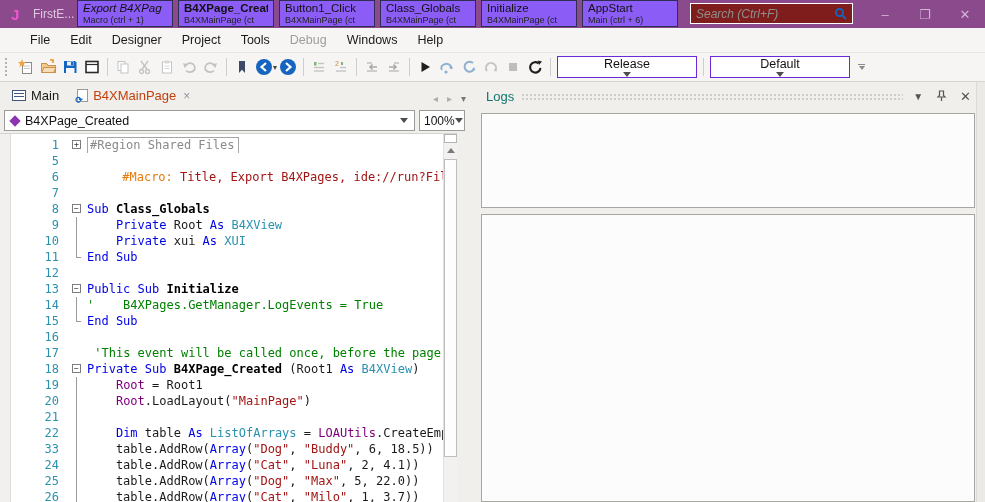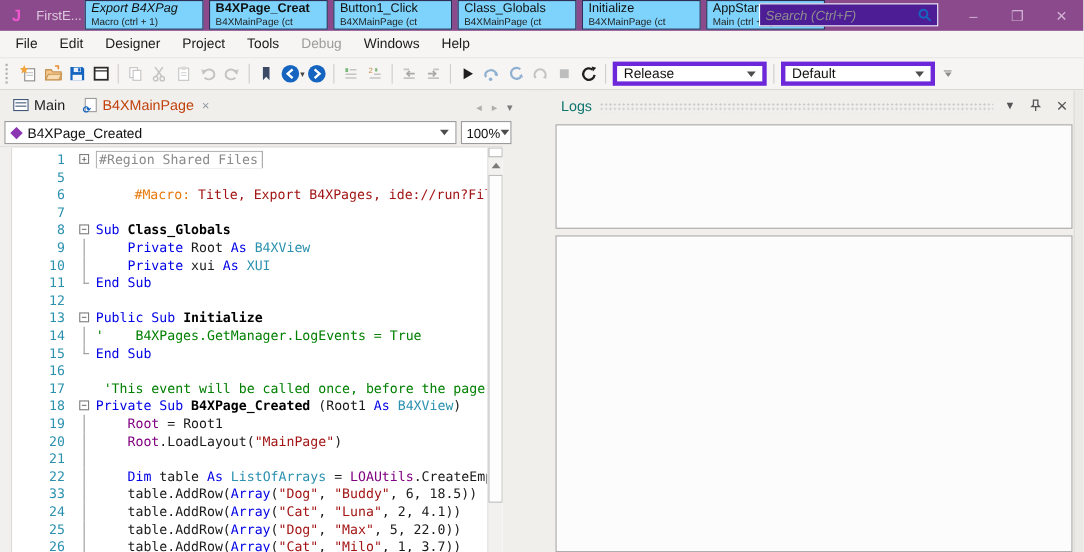--- a/index.html
+++ b/index.html
@@ -5,50 +5,50 @@
   * { margin:0; padding:0; box-sizing:border-box; }
   html,body { width:985px; height:502px; overflow:hidden; }
   body { font-family:"Liberation Sans", sans-serif; background:#f0efec; }
   .window { position:relative; width:985px; height:502px; background:#f0efec; }
 
   
   .titlebar { position:relative; height:28px; background:var(--c-titlebar,#8a4a8c); }
   .app-logo { position:absolute; left:11px; top:6px; font:bold 15px "Liberation Sans",sans-serif; color:#ee56cf; }
   .win-title { position:absolute; left:33px; top:7px; font:12px "Liberation Sans",sans-serif; color:#dfc9df; white-space:nowrap; }
   .navtabs { position:absolute; left:77px; top:0; height:27px; display:flex; gap:5px; }
-  .ttab { width:108px; background:#7dd3fc; border:1px solid #2e2e52; padding:1px 5px 0 5px; overflow:hidden; cursor:pointer; }
+  .ttab { width:96px; background:#8b5cf6; border:1px solid #2e2e52; padding:1px 5px 0 5px; overflow:hidden; cursor:pointer; }
   .ttab .t1 { font-size:11.5px; line-height:13px; color:#111; white-space:nowrap; overflow:hidden; }
   .ttab.em-italic .t1 { font-style:italic; }
   .ttab.em-bold .t1 { font-weight:bold; }
   .ttab .t2 { font-size:9px; line-height:10px; color:#222; white-space:nowrap; overflow:hidden; }
-  .searchbox { position:absolute; left:690px; top:3px; width:163px; height:21px; background:#4c1d95; border:1px solid #ffffff; display:flex; align-items:center; padding:0 5px; }
+  .searchbox { position:absolute; left:690px; top:3px; width:163px; height:21px; background:#7f1d1d; border:1px solid #ffffff; display:flex; align-items:center; padding:0 5px; }
   .search-ph { flex:1; font-style:italic; font-size:12px; color:#8f8f8f; }
   .winbtns { position:absolute; right:0; top:0; height:28px; display:flex; }
   .winbtn { width:40px; height:28px; display:flex; align-items:center; justify-content:center; color:#d3b4d4; font-size:13px; cursor:pointer; }
 
   
-  .menubar { height:24px; background:#f6f5f3; display:flex; align-items:center; padding-left:4px; }
+  .menubar { height:24px; background:#f6f5f3; display:flex; align-items:center; padding-left:20px; }
   .menuitem { padding:4px 10px; font-size:12.5px; color:#1a1a1a; cursor:pointer; }
   .menuitem.disabled { color:#9d9d9d; }
 
   
   .toolbar { height:30px; background:#f6f5f3; border-top:1px solid #e9e7e4; border-bottom:1px solid #d8d6d2; display:flex; align-items:center; padding-left:3px; }
   .grip { width:6px; height:18px; border-left:2px dotted #b3b1ae; margin:0 4px 0 2px; }
   .tbtn { width:22px; height:22px; display:flex; align-items:center; justify-content:center; cursor:pointer; flex:0 0 auto; }
   .tsep { width:1px; height:18px; background:#d0cecb; margin:0 4px; flex:0 0 auto; }
   .caret-s { font-size:8px; color:#444; margin-left:-2px; cursor:pointer; }
-  .tcombo { height:22px; width:140px; background:#fff; border:4px solid #6d28d9; display:flex; align-items:center; justify-content:space-between; padding:0 6px; font-size:12.5px; color:#111; margin:0 2px; cursor:pointer; }
+  .tcombo { height:22px; width:140px; background:#fff; border:1px solid #6d28d9; display:flex; align-items:center; justify-content:space-between; padding:0 6px; font-size:12.5px; color:#111; margin:0 2px; cursor:pointer;flex-direction:column; }
   .tcombo .cv { white-space:nowrap; }
   .dcaret { width:0; height:0; border-left:4px solid transparent; border-right:4px solid transparent; border-top:5px solid #4d4d4d; }
   .ovf { margin-left:6px; display:flex; flex-direction:column; align-items:center; cursor:pointer; }
   .ovf .bar { width:7px; height:1px; background:#8a8a8a; margin-bottom:1px; }
   .ovf .tri { width:0; height:0; border-left:3px solid transparent; border-right:3px solid transparent; border-top:4px solid #8a8a8a; }
 
   
-  .main { display:flex; height:420px;gap:24px; }
+  .main { display:flex; height:420px; }
   .leftcol { width:478px; display:flex; flex-direction:column; background:#f0efec; }
   .rightcol { flex:1; display:flex; flex-direction:column; background:#f0efec; padding-right:9px; position:relative; }
   .rightstrip { position:absolute; right:0; top:0; bottom:0; width:9px; background:#eceae7; border-left:1px solid #dddbd8; }
 
   
   .doctabs { height:26px; display:flex; align-items:flex-end; background:#f0efec; padding-left:4px; }
   .dtab { display:flex; align-items:center; gap:5px; padding:4px 10px 5px 8px; font-size:13px; cursor:pointer; }
   .dtab .dlabel { white-space:nowrap; }
   .dtab-main .dlabel { color:#1a1a1a; }
   .dtab-page .dlabel { color:#c2410c; }

